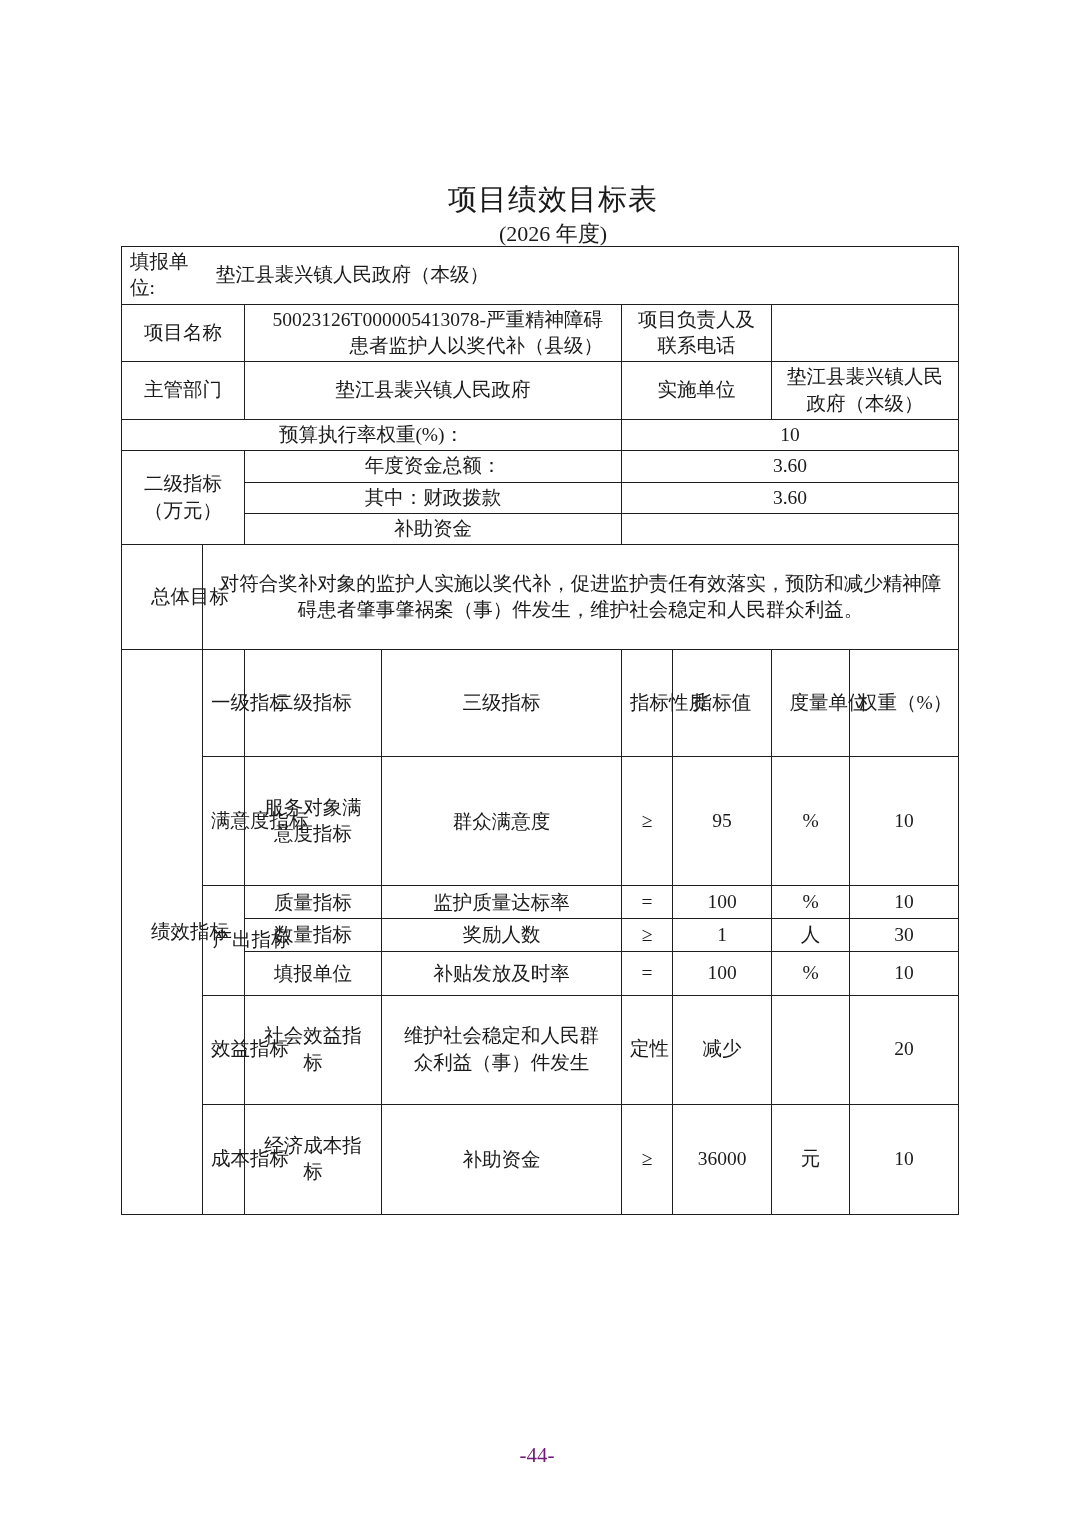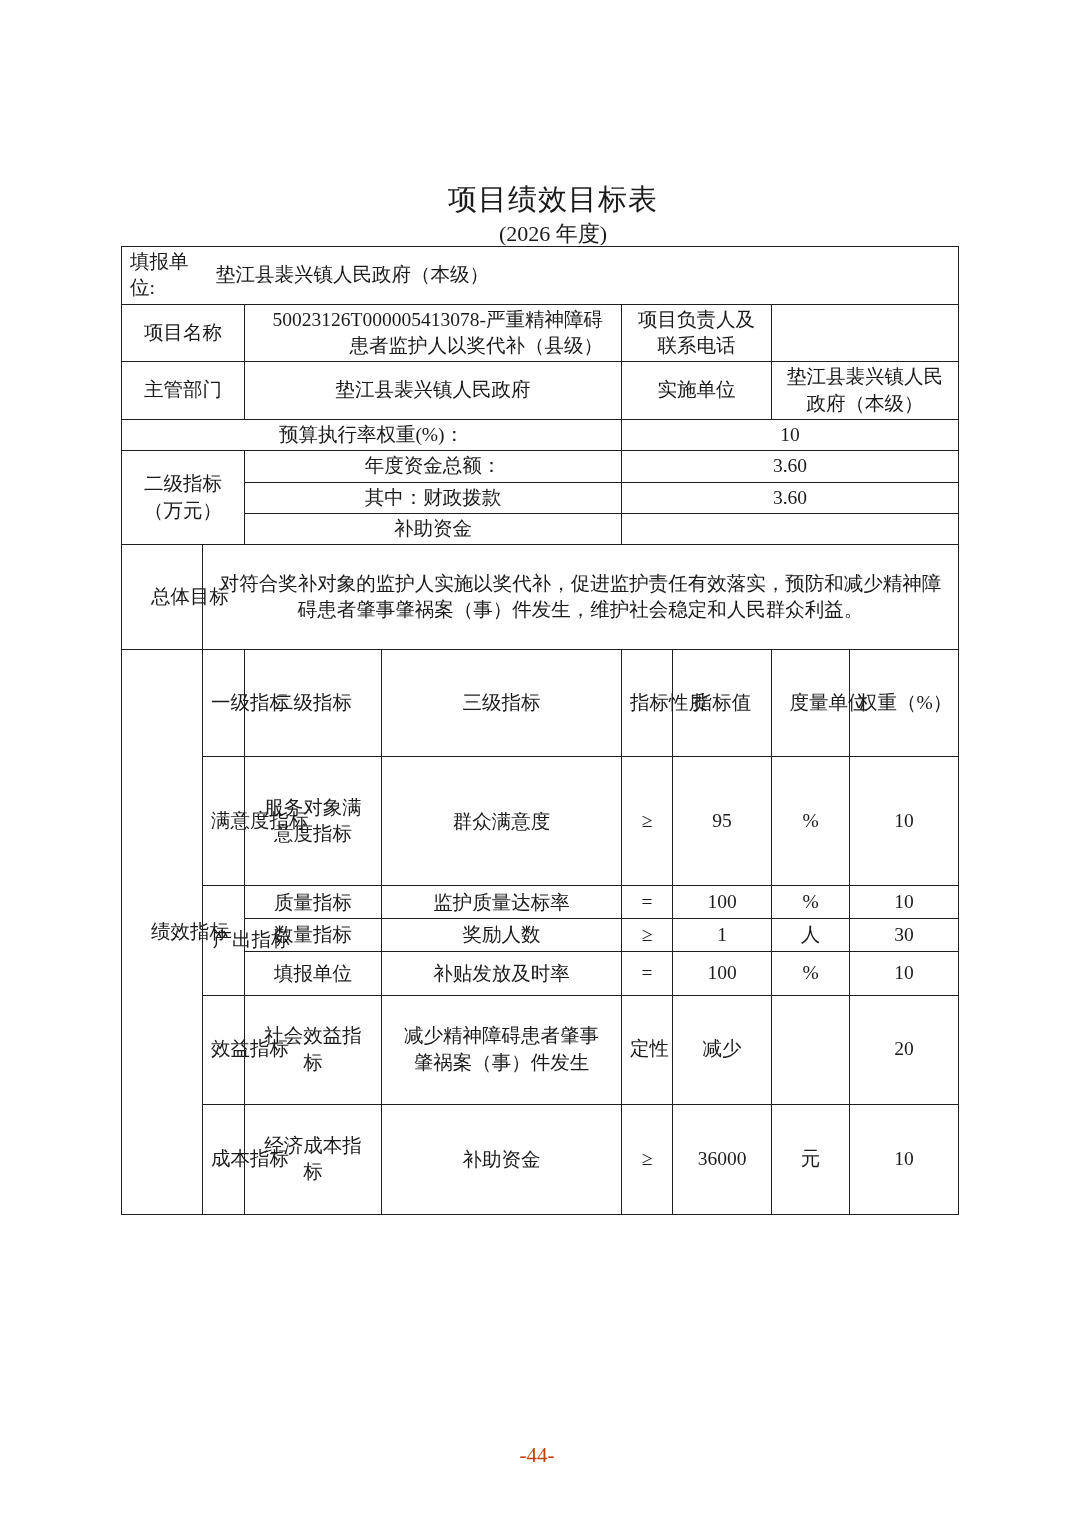--- a/index.html
+++ b/index.html
@@ -72,21 +72,21 @@
   tr.h105 { height: 105px; } tr.h107 { height: 107px; } tr.h129 { height: 129px; }
   tr.h25 { height: 25px; } tr.h44 { height: 44px; } tr.h109 { height: 109px; }
   tr.h110 { height: 110px; }
   .footer {
     position: absolute;
     top: 1443px;
     left: 0;
     width: 100%;
     text-align: center;
     font-size: 21px;
-    color: #c2410c;
+    color: #701a75;
   }
 </style>
 </head>
 <body>
 
 <div class="page">
 
   <div class="title-block">
     <div class="title-line1">项目绩效目标表</div>
     <div class="title-line2">(2026 年度)</div>
@@ -209,21 +209,21 @@
       <td class="left"><span class="l3span">补贴发放及时率</span></td>
       <td class="np">=</td>
       <td>100</td>
       <td>%</td>
       <td>10</td>
     </tr>
 
     <tr class="h109">
       <td class="np">效益指标</td>
       <td class="left"><span class="l2span">社会效益指标</span></td>
-      <td class="left"><span class="l3span">减少精神障碍患者肇事肇祸案（事）件发生</span></td>
+      <td class="left"><span class="l3span">维护社会稳定和人民群众利益（事）件发生</span></td>
       <td class="np">定性</td>
       <td>减少</td>
       <td></td>
       <td>20</td>
     </tr>
 
     <tr class="h110">
       <td class="np">成本指标</td>
       <td class="left"><span class="l2span">经济成本指标</span></td>
       <td class="left"><span class="l3span">补助资金</span></td>

